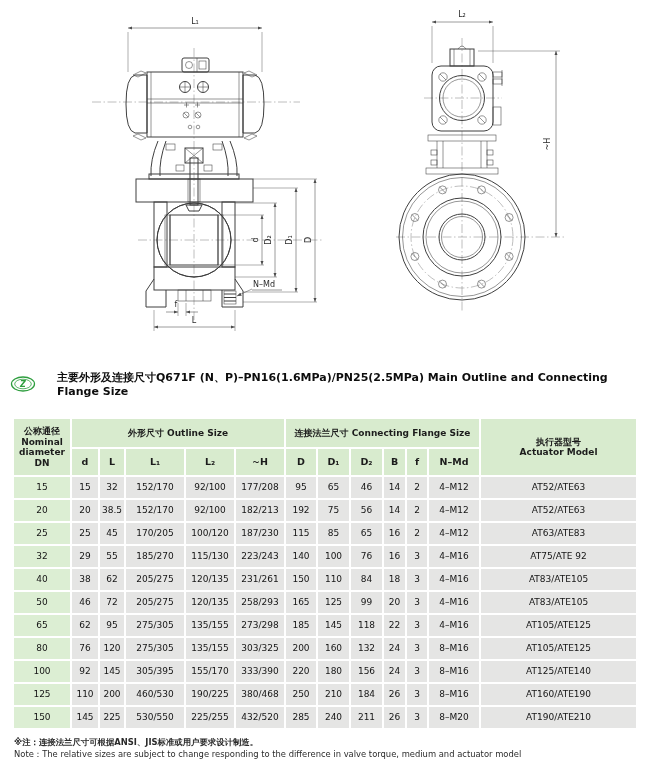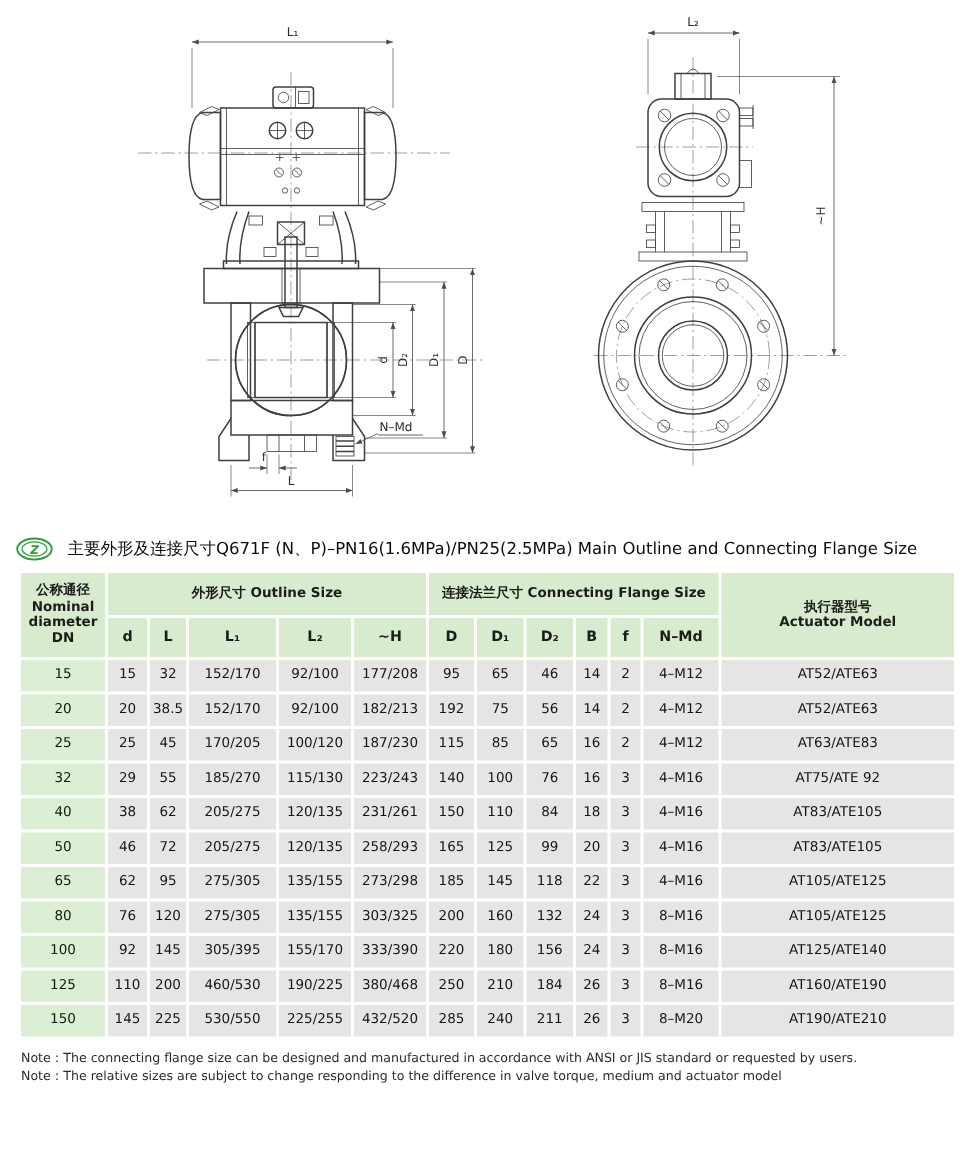--- a/index.html
+++ b/index.html
@@ -18,21 +18,21 @@
   svg.drawing{display:block;}
   .ol{fill:none;stroke:var(--line);stroke-width:1;}
   .thin{fill:none;stroke:var(--line);stroke-width:.55;}
   .cl{fill:none;stroke:#8a8a8a;stroke-width:.55;stroke-dasharray:9 2.5 1.5 2.5;}
   .dim{fill:none;stroke:#4c4c4c;stroke-width:.55;}
   .ext{fill:none;stroke:#4c4c4c;stroke-width:.45;}
   .dimtxt{font-family:"DejaVu Sans","Liberation Sans",sans-serif;font-size:8px;fill:#2a2a2a;}
   
   .title-row{display:flex;align-items:center;gap:5px;padding:2px 0 3px 10px;}
   .title-row h1{
-    font-size:11px;font-weight:400;margin:4px;letter-spacing:0;color:#0d0d0d;
+    font-size:11px;font-weight:700;margin:16px;letter-spacing:0;color:#0d0d0d;
   }
   .logo-wrap{display:inline-flex;align-items:center;}
   
   table.dims{
     table-layout:fixed;width:626px;margin-left:12px;
     border-collapse:separate;border-spacing:2px;background:#fff;
   }
   table.dims th,table.dims td{
     text-align:center;vertical-align:middle;padding:0 1px;
     font-size:9px;line-height:10.5px;overflow:hidden;
@@ -496,17 +496,17 @@
           <td>211</td>
           <td>26</td>
           <td>3</td>
           <td>8–M20</td>
           <td class="act-cell">AT190/ATE210</td>
         </tr>
       </tbody>
   </table>
 
   <div class="notes">
-    <div class="note en">Note：The connecting flange size can be designed and manufactured in accordance with ANSI or JIS standard or requested by users.</div>
+    <div class="note zh">※注：连接法兰尺寸可根据ANSI、JIS标准或用户要求设计制造。</div>
     <div class="note en">Note：The relative sizes are subject to change responding to the difference in valve torque, medium and actuator model</div>
   </div>
 
 </div>
 
 </body></html>

